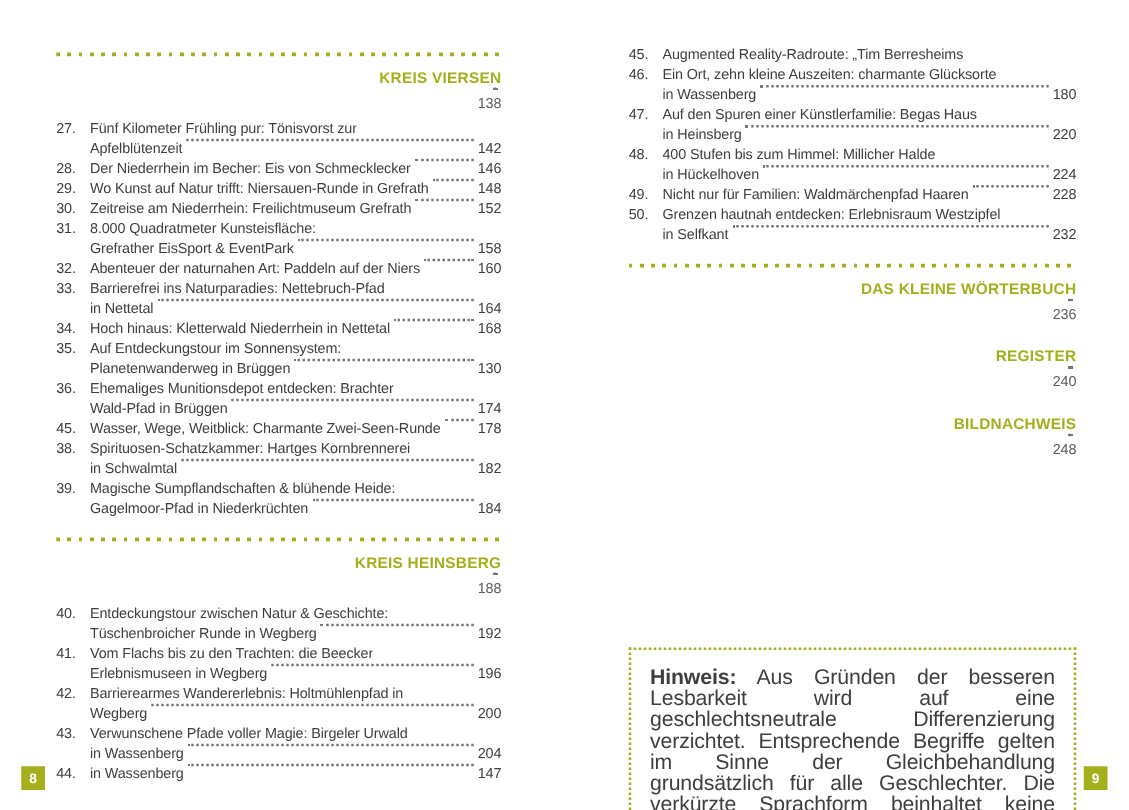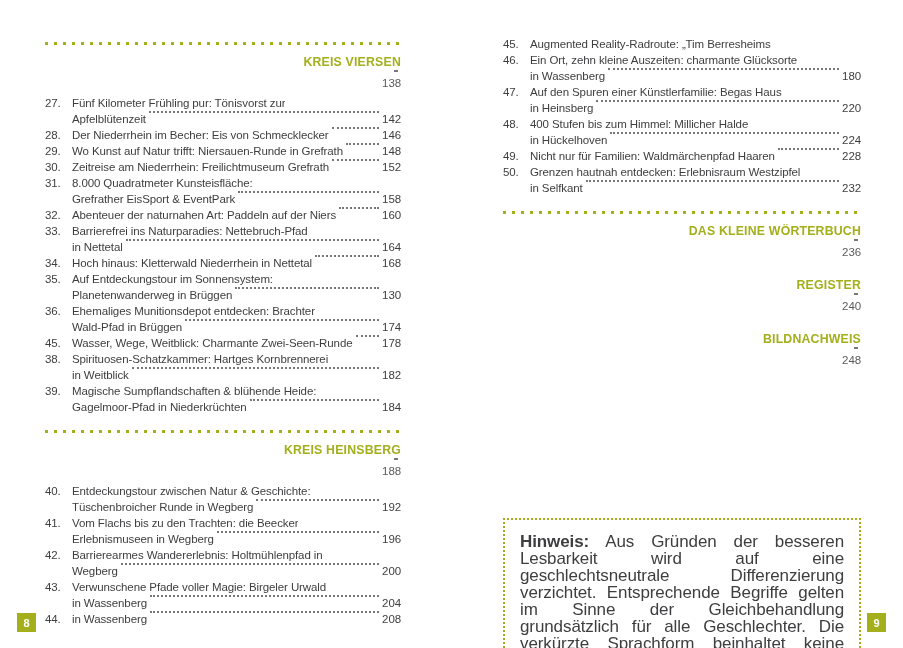--- a/index.html
+++ b/index.html
@@ -189,21 +189,21 @@
           </span>
         </span>
       </div>
       <div class="entry">
         <span class="num">38.</span>
         <span class="body">
           <span class="line">
             <span class="txt">Spirituosen-Schatzkammer: Hartges Kornbrennerei</span>
           </span>
           <span class="line">
-            <span class="txt">in Weitblick</span>
+            <span class="txt">in Schwalmtal</span>
             <span class="leader"></span>
             <span class="pg">182</span>
           </span>
         </span>
       </div>
       <div class="entry">
         <span class="num">39.</span>
         <span class="body">
           <span class="line">
             <span class="txt">Magische Sumpflandschaften &amp; blühende Heide:</span>
@@ -276,21 +276,21 @@
             <span class="pg">204</span>
           </span>
         </span>
       </div>
       <div class="entry">
         <span class="num">44.</span>
         <span class="body">
           <span class="line">
             <span class="txt">in Wassenberg</span>
             <span class="leader"></span>
-            <span class="pg">208</span>
+            <span class="pg">147</span>
           </span>
         </span>
       </div>
     </div>
 </div>
 
 <div class="col" id="col-right">
   <div class="entries">
       <div class="entry">
         <span class="num">45.</span>

